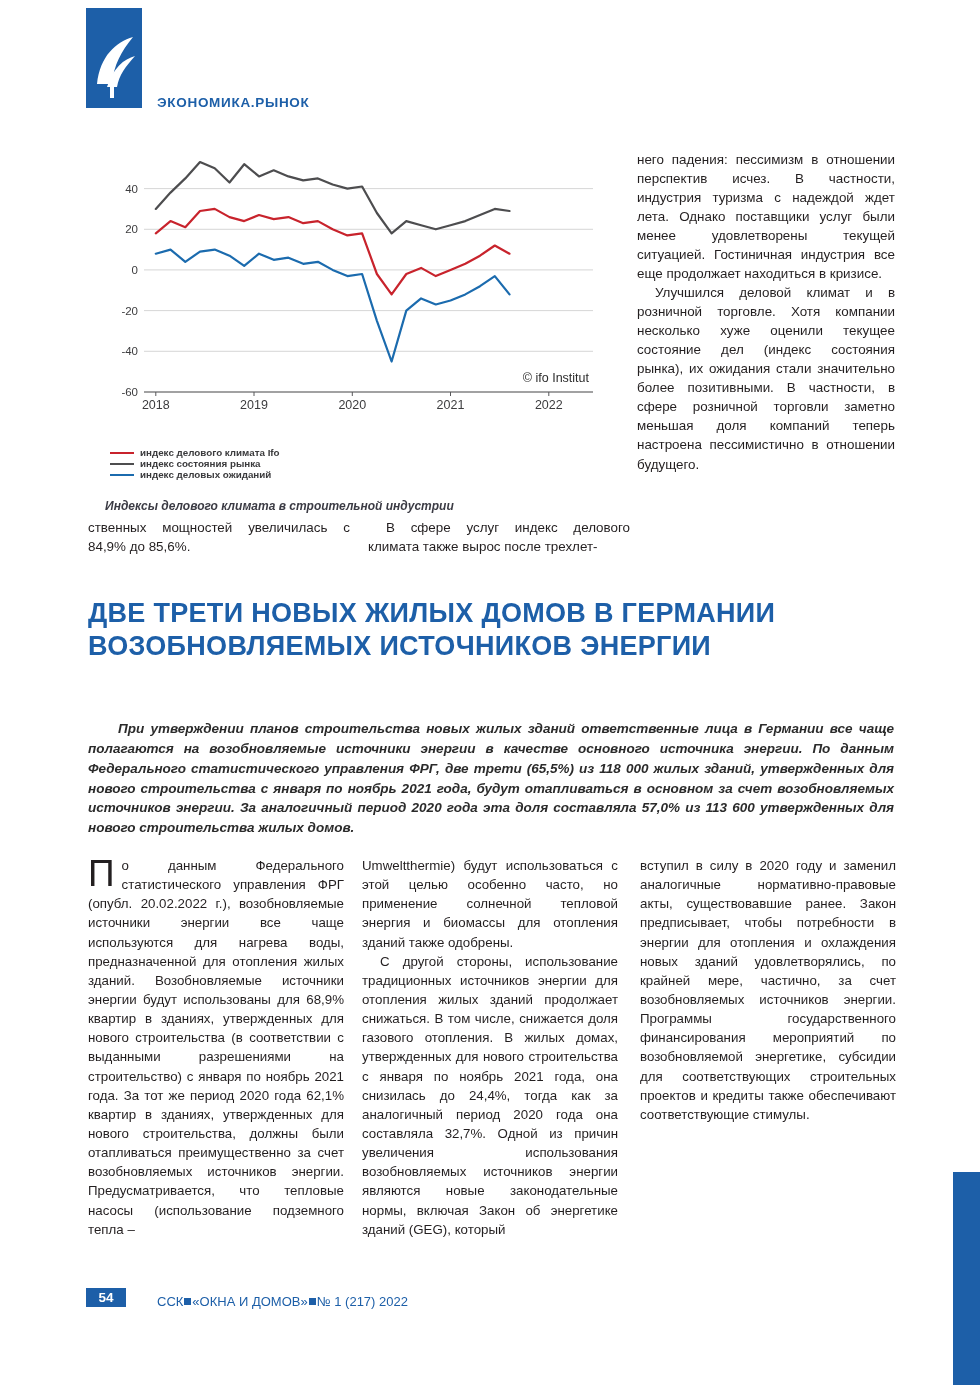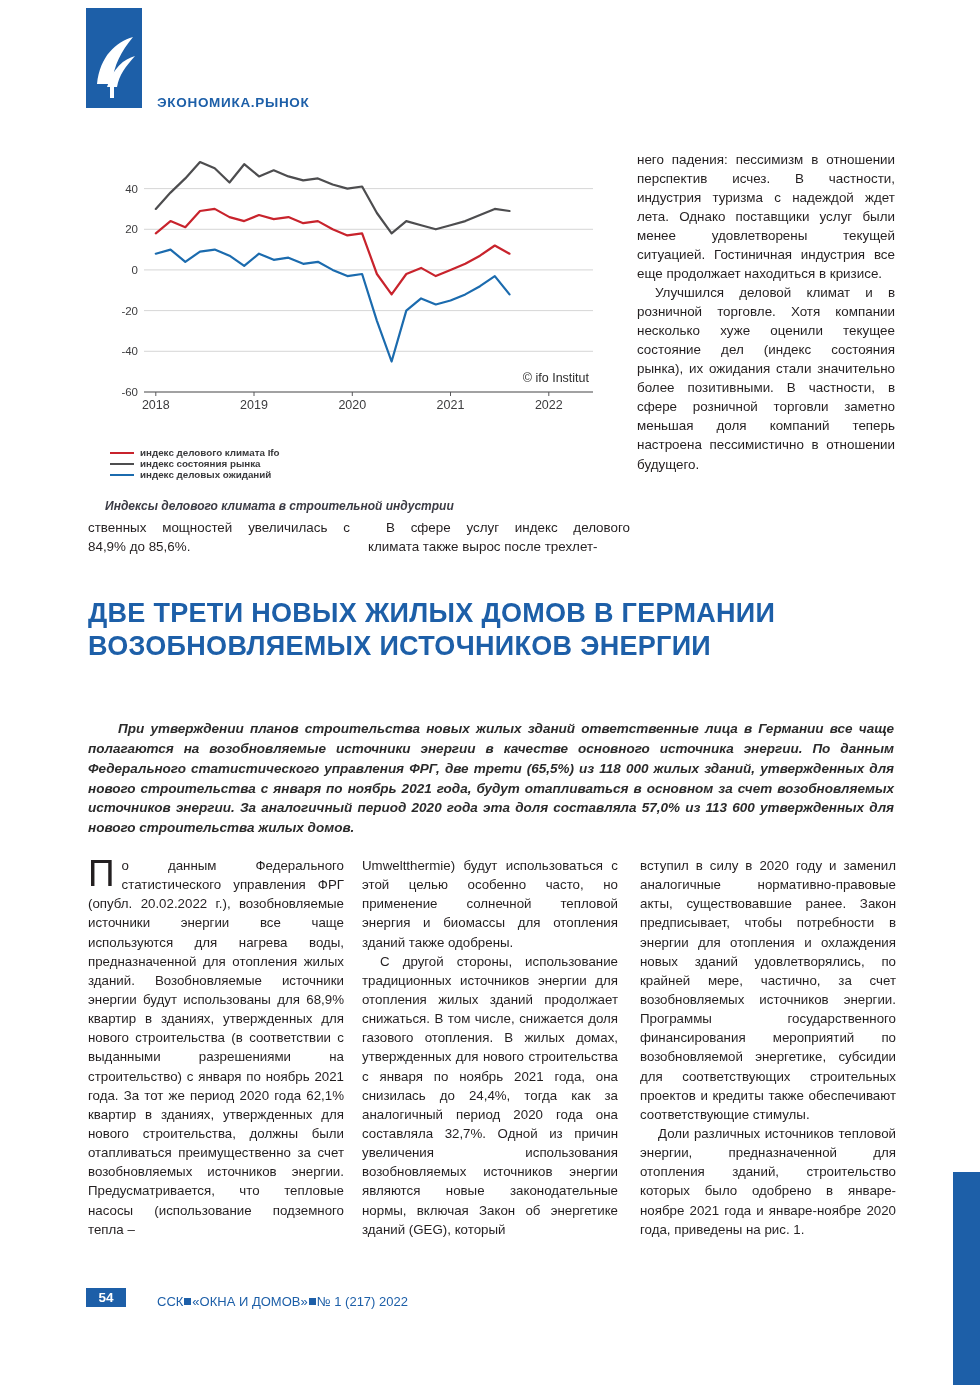--- a/index.html
+++ b/index.html
@@ -160,21 +160,20 @@
     <p><span class="dropcap">П</span><span>о данным Федерального статистического управления ФРГ (опубл. 20.02.2022 г.), возобновляемые источники энергии все чаще используются для нагрева воды, предназначенной для отопления жилых зданий. Возобновляемые источники энергии будут использованы для 68,9% квартир в зданиях, утвержденных для нового строительства (в соответствии с выданными разрешениями на строительство) с января по ноябрь 2021 года. За тот же период 2020 года 62,1% квартир в зданиях, утвержденных для нового строительства, должны были отапливаться преимущественно за счет возобновляемых источников энергии. Предусматривается, что тепловые насосы (использование подземного тепла –</span></p>
   </div>
 
   <div class="body-col c2">
     <p>Umweltthermie) будут использоваться с этой целью особенно часто, но применение солнечной тепловой энергия и биомассы для отопления зданий также одобрены.</p>
     <p class="indent">С другой стороны, использование традиционных источников энергии для отопления жилых зданий продолжает снижаться. В том числе, снижается доля газового отопления. В жилых домах, утвержденных для нового строительства с января по ноябрь 2021 года, она снизилась до 24,4%, тогда как за аналогичный период 2020 года она составляла 32,7%. Одной из причин увеличения использования возобновляемых источников энергии являются новые законодательные нормы, включая Закон об энергетике зданий (GEG), который</p>
   </div>
 
   <div class="body-col c3">
     <p>вступил в силу в 2020 году и заменил аналогичные нормативно-правовые акты, существовавшие ранее. Закон предписывает, чтобы потребности в энергии для отопления и охлаждения новых зданий удовлетворялись, по крайней мере, частично, за счет возобновляемых источников энергии. Программы государственного финансирования мероприятий по возобновляемой энергетике, субсидии для соответствующих строительных проектов и кредиты также обеспечивают соответствующие стимулы.</p>
-    <p class="indent">Доли различных источников тепловой энергии, предназначенной для отопления зданий, строительство которых было одобрено в январе-ноябре 2021 года и январе-ноябре 2020 года, приведены на рис. 1.</p>
   </div>
 
   <div class="footer-num">54</div>
 
   <div class="footer-info">
     <span>ССК</span>
     <span class="footer-square"></span>
     <span>«ОКНА И ДОМОВ»</span>
     <span class="footer-square"></span>
     <span>№ 1 (217) 2022</span>

